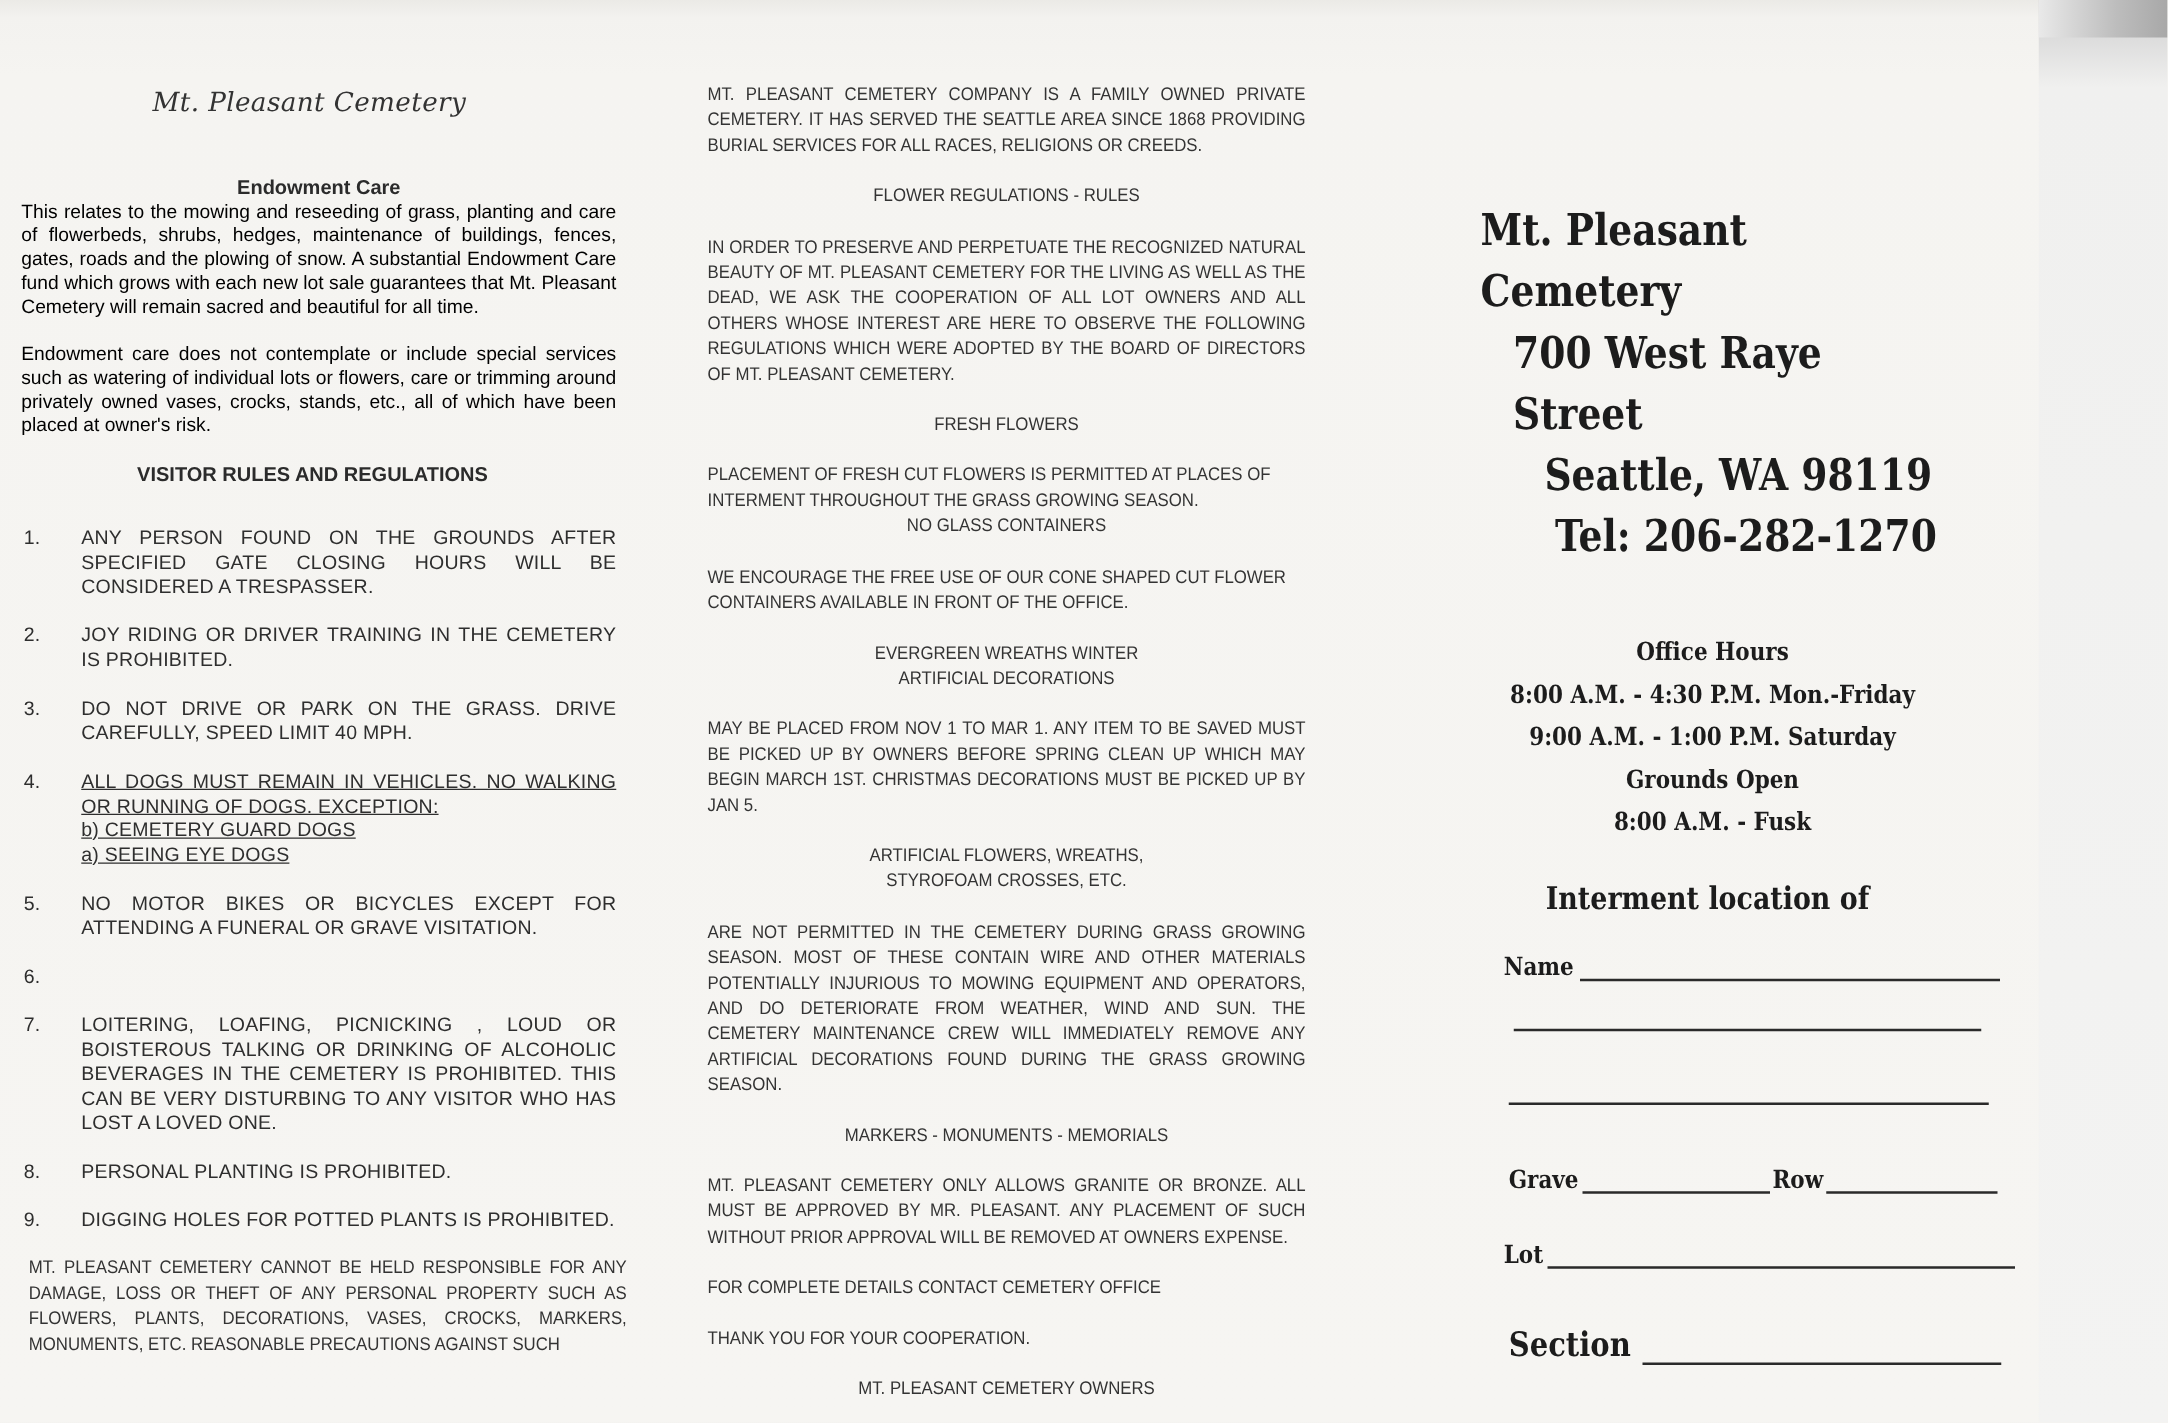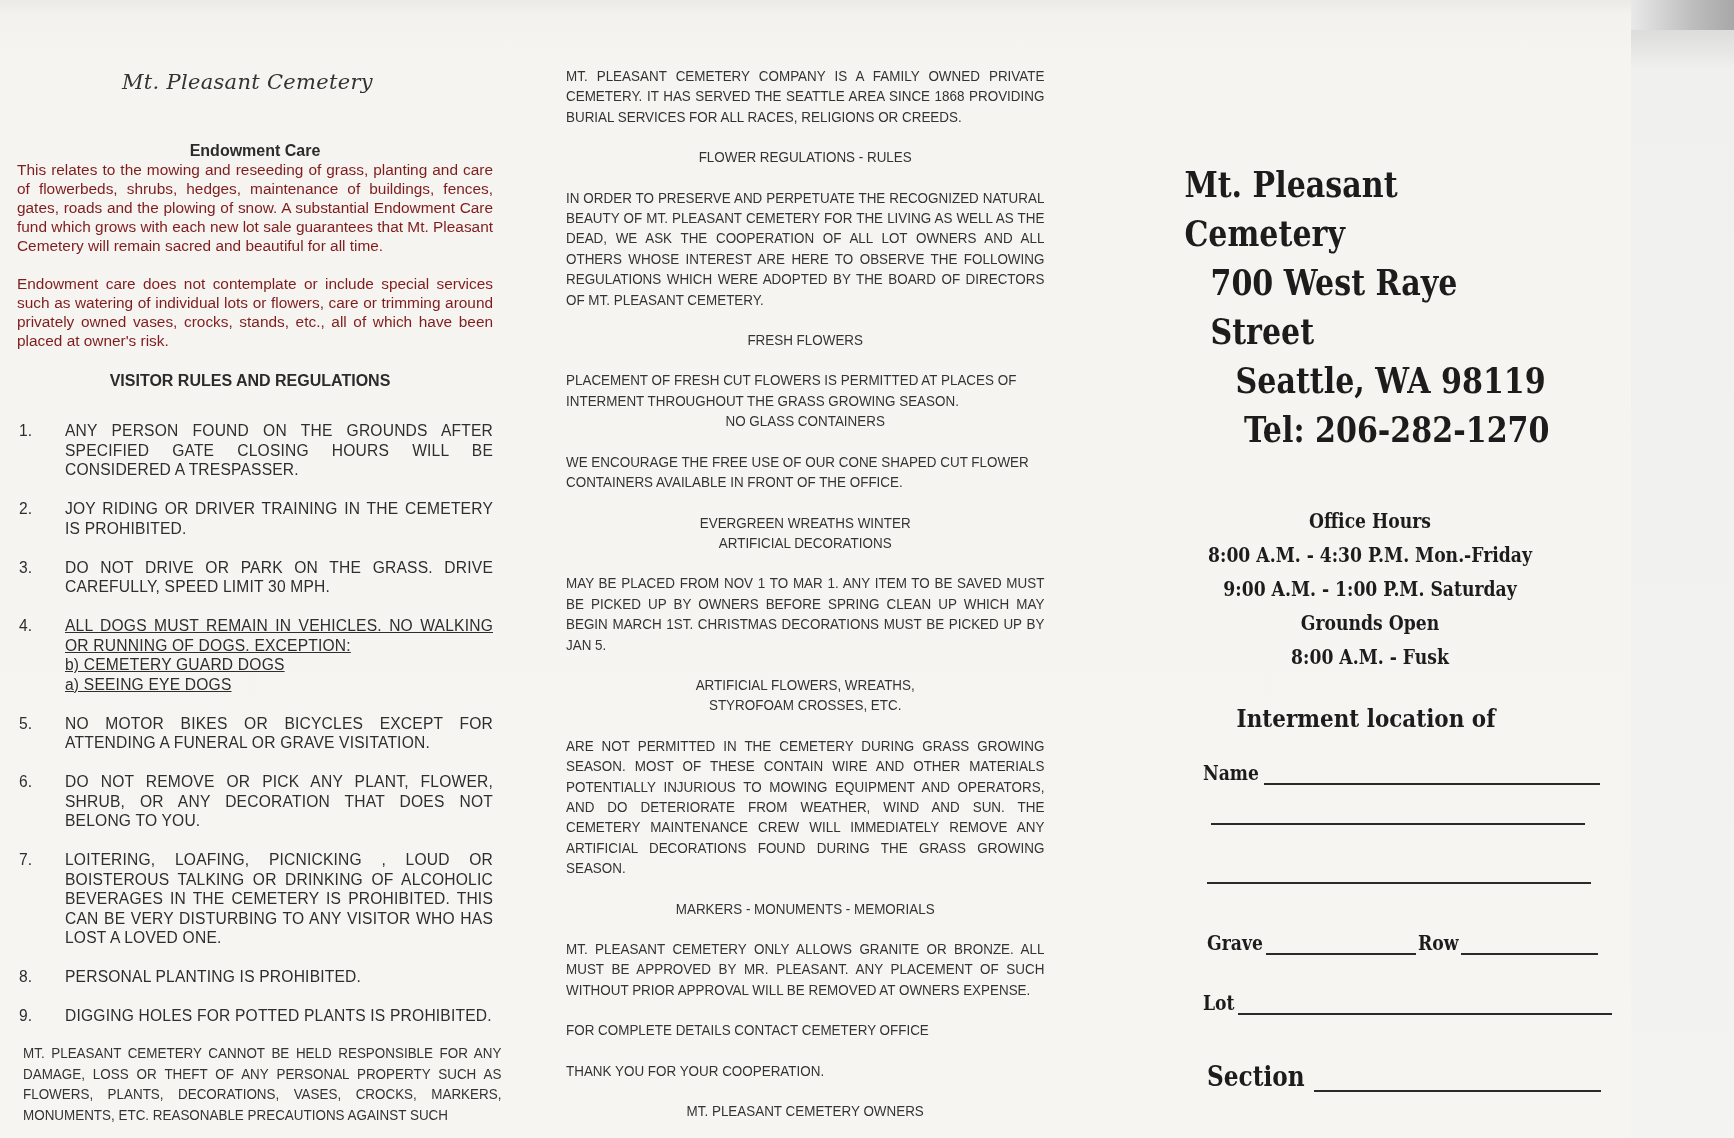--- a/index.html
+++ b/index.html
@@ -24,21 +24,21 @@
 
     
     .col1 { position:absolute; left:17px; top:70px; width:476px; }
     .script-title {
       font-family:"DejaVu Serif", serif; font-style:italic;
       font-size:21px; text-align:center; margin-left:-15px; color:#333;
       letter-spacing:0.3px;
     }
     .h-bold { font-weight:bold; text-align:center; font-size:16px; color:#2b2b2b; }
     .endow-h { margin-top:48px; }
-    .para { font-size:15.4px; line-height:19px; text-align:justify; color:#7f1d1d; }
+    .para { font-size:15.4px; line-height:19px; text-align:justify; color:#000000; }
     .para + .para { margin-top:19px; }
     .visitor-h { margin-top:22px; margin-left:-10px; }
     .rules { margin-top:31px; }
     .rule { display:flex; font-size:15.6px; line-height:19.5px; margin-bottom:19.5px; color:#2e2e2e; letter-spacing:0.2px; }
     .rule .num { width:46px; flex:none; padding-left:2px; }
     .rule .txt { flex:1; text-align:justify; text-align-last:left; }
     .rule .sub { display:block;text-decoration:underline; }
     .disclaimer {
       font-size:14.6px; line-height:20.5px; text-align:justify; color:#333;
       transform:scaleX(0.92); transform-origin:left top; width:520px; margin-top:-2px; margin-left:6px;
@@ -90,37 +90,36 @@
     <div class="rule">
       <span class="num">1.</span>
       <span class="txt">ANY PERSON FOUND ON THE GROUNDS AFTER SPECIFIED GATE CLOSING HOURS WILL BE CONSIDERED A TRESPASSER.</span>
     </div>
     <div class="rule">
       <span class="num">2.</span>
       <span class="txt">JOY RIDING OR DRIVER TRAINING IN THE CEMETERY IS PROHIBITED.</span>
     </div>
     <div class="rule">
       <span class="num">3.</span>
-      <span class="txt">DO NOT DRIVE OR PARK ON THE GRASS.  DRIVE CAREFULLY, SPEED LIMIT 30 MPH.</span>
+      <span class="txt">DO NOT DRIVE OR PARK ON THE GRASS.  DRIVE CAREFULLY, SPEED LIMIT 40 MPH.</span>
     </div>
     <div class="rule">
       <span class="num">4.</span>
       <span class="txt">
         <span class="sub">ALL DOGS MUST REMAIN IN VEHICLES.  NO WALKING OR RUNNING OF DOGS.  EXCEPTION:</span>
         <span class="sub">b)  CEMETERY GUARD DOGS</span>
         <span class="sub">a)  SEEING EYE DOGS</span>
       </span>
     </div>
     <div class="rule">
       <span class="num">5.</span>
       <span class="txt">NO MOTOR BIKES OR BICYCLES EXCEPT FOR ATTENDING A FUNERAL OR GRAVE VISITATION.</span>
     </div>
     <div class="rule">
       <span class="num">6.</span>
-      <span class="txt">DO NOT REMOVE OR PICK ANY PLANT, FLOWER, SHRUB, OR ANY DECORATION THAT DOES NOT BELONG TO YOU.</span>
     </div>
     <div class="rule">
       <span class="num">7.</span>
       <span class="txt">LOITERING, LOAFING, PICNICKING , LOUD OR BOISTEROUS TALKING OR DRINKING OF ALCOHOLIC BEVERAGES IN THE CEMETERY IS PROHIBITED. THIS CAN BE VERY DISTURBING TO ANY VISITOR WHO HAS LOST A LOVED ONE.</span>
     </div>
     <div class="rule">
       <span class="num">8.</span>
       <span class="txt">PERSONAL PLANTING IS PROHIBITED.</span>
     </div>
     <div class="rule">

